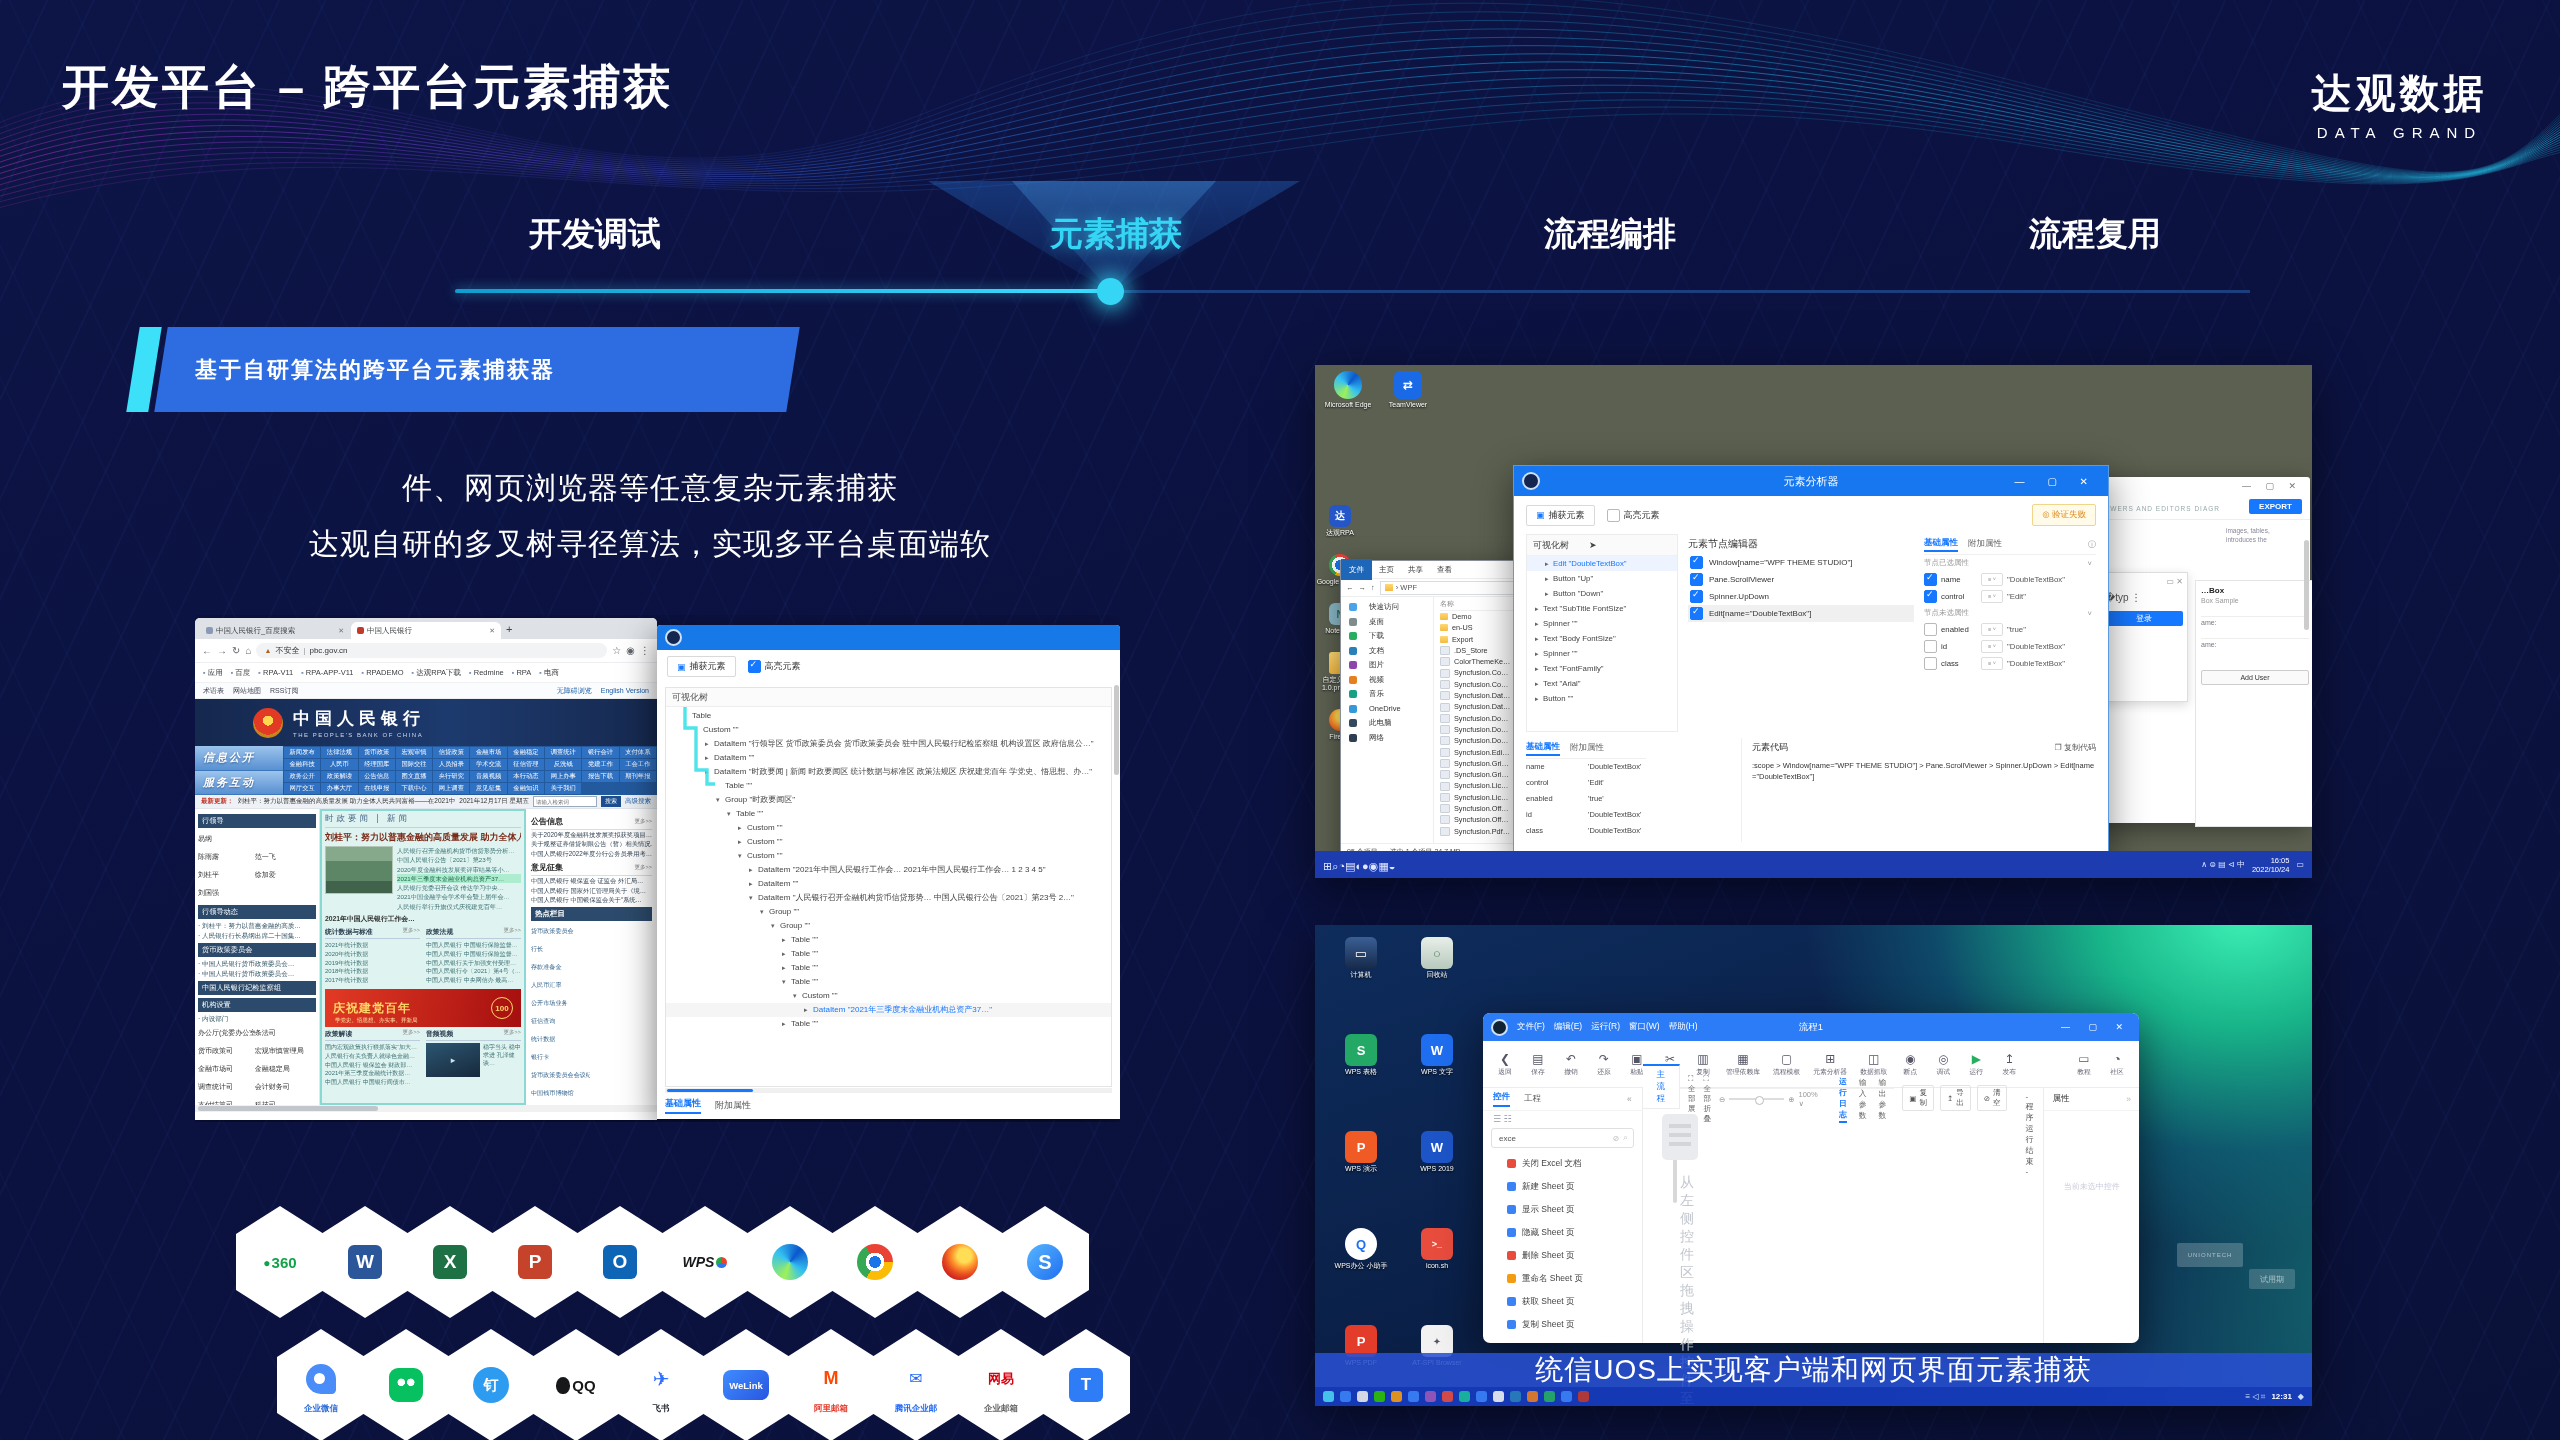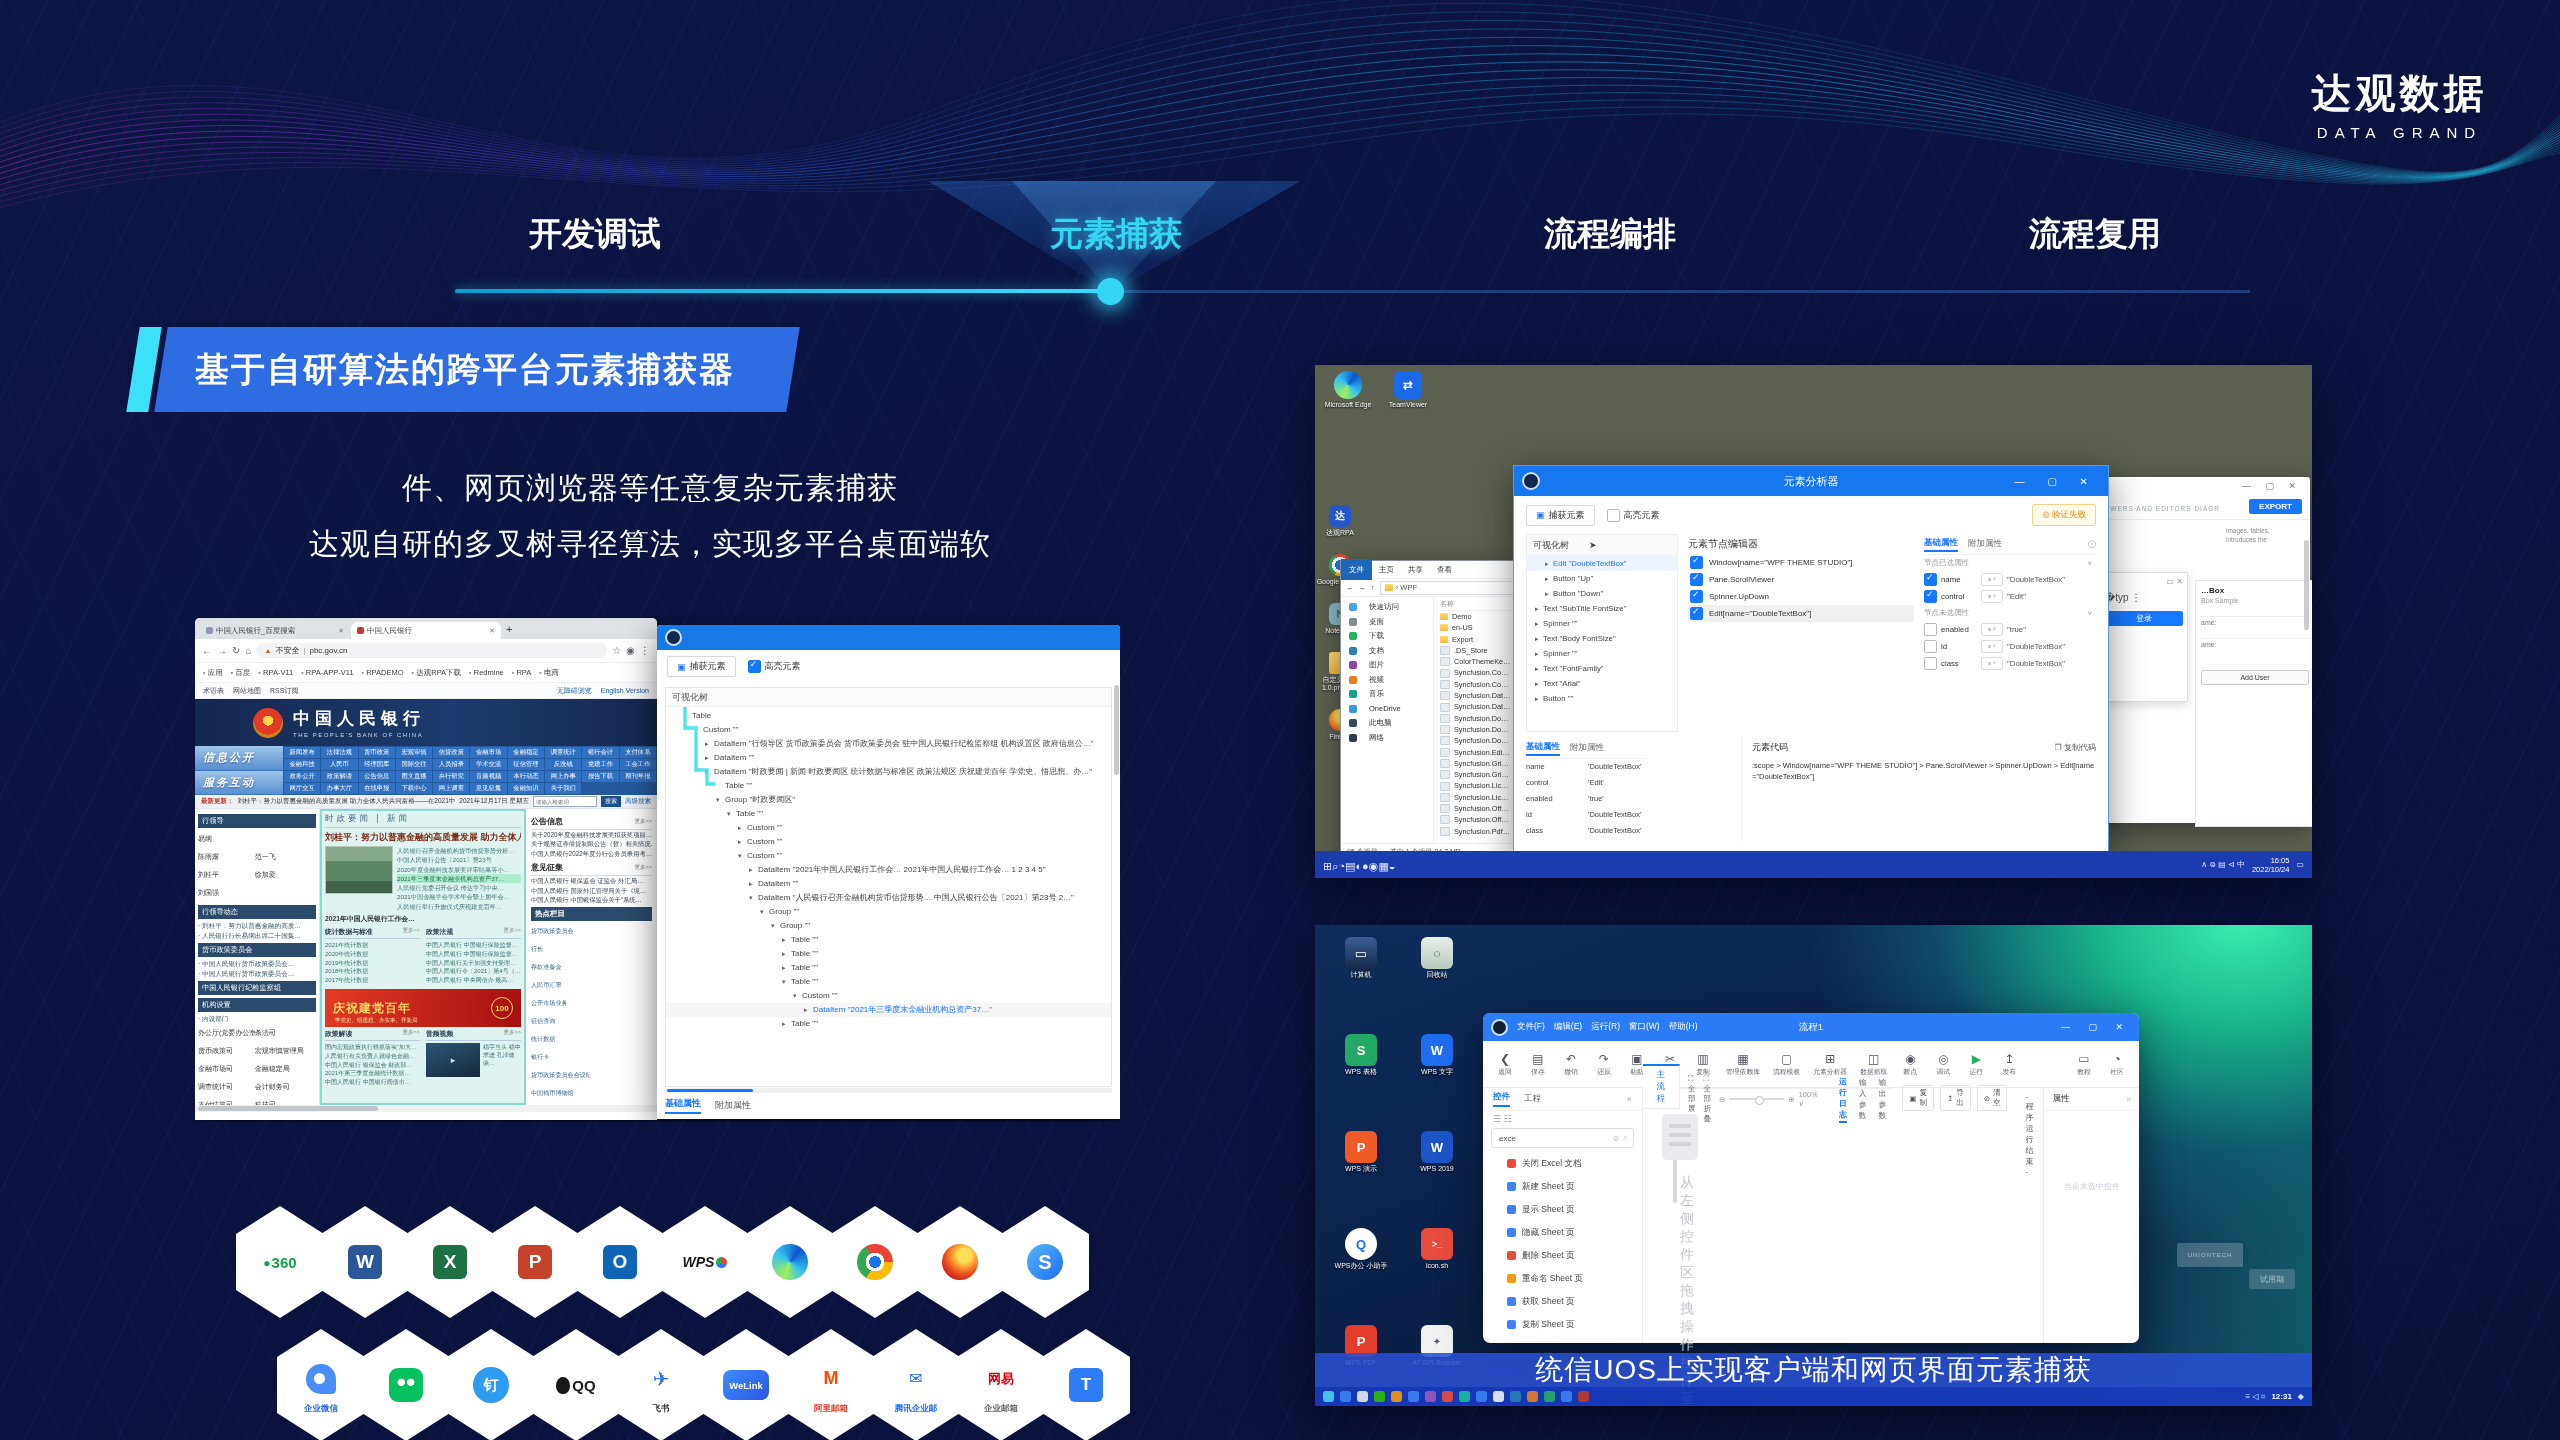--- a/index.html
+++ b/index.html
@@ -20,21 +20,21 @@
   .tab.active{color:#35d6f5;text-shadow:0 0 14px rgba(53,214,245,.6)}
   .beam{position:absolute;left:928px;top:181px;width:372px;height:112px;clip-path:polygon(0 0,100% 0,49.5% 100%);background:linear-gradient(180deg,rgba(42,118,215,.35),rgba(30,95,190,.08))}
   .beam2{position:absolute;left:1012px;top:181px;width:204px;height:112px;clip-path:polygon(0 0,100% 0,49% 100%);background:linear-gradient(180deg,rgba(80,170,245,.30),rgba(50,140,230,.10))}
   .tl-dim{position:absolute;left:455px;top:290px;width:1795px;height:3px;background:#1c3e7c}
   .tl-bright{position:absolute;left:455px;top:289px;width:650px;height:4px;border-radius:2px;background:linear-gradient(90deg,#0f9cd0,#3fdcff);box-shadow:0 0 12px rgba(63,220,255,.55)}
   .tl-dot{position:absolute;left:1097px;top:278px;width:27px;height:27px;border-radius:50%;background:#35d6f5;box-shadow:0 0 20px 5px rgba(53,214,245,.75)}
   
   .badge{position:absolute;left:133px;top:327px;width:660px;height:85px}
   .badge .bg{position:absolute;left:28px;right:0;top:0;bottom:0;background:#2e6ce2;transform:skewX(-9deg)}
   .badge .acc{position:absolute;left:0;top:0;width:22px;height:100%;background:#3ce0f8;transform:skewX(-9deg)}
-  .badge .tx{position:absolute;left:62px;top:0;line-height:85px;color:#fff;font-size:34px;font-weight:800;letter-spacing:2px}
+  .badge .tx{position:absolute;left:62px;top:0;line-height:85px;color:#fff;font-size:22px;font-weight:800;letter-spacing:2px}
   .desc{position:absolute;left:210px;top:460px;width:880px;text-align:center;color:#fff;font-size:30px;line-height:56px;letter-spacing:1px}
   
   .shot{position:absolute;box-shadow:0 12px 45px rgba(0,0,0,.5);overflow:hidden}
   .cb{display:inline-block;width:11px;height:11px;border:1px solid #b9b9b9;border-radius:2px;background:#fff;position:relative;flex:none}
   .cb.on{background:#1677ff;border-color:#1677ff}
   .cb.on::after{content:"✓";position:absolute;left:1px;top:-2px;color:#fff;font-size:9px}
   
   .shot-left{left:195px;top:615px;width:925px;height:507px;background:transparent;box-shadow:none}
   .chrome-win{position:absolute;left:0;top:3px;width:462px;height:502px;background:#fff;border-radius:5px 5px 0 0;box-shadow:0 10px 35px rgba(0,0,0,.5)}
   .c-tabs{height:21px;background:#dee1e6;border-radius:5px 5px 0 0;display:flex;align-items:flex-end;padding-left:5px;gap:1px}
@@ -339,20 +339,21 @@
       <path d="M-60,195 C 300,50 540,229 920,160 S 1520,18 2030,121 S 2470,168 2620,109" stroke="url(#wg)" fill="none" stroke-width="1" opacity="0.46"></path>
       <path d="M-60,200 C 300,60 540,225 920,165 S 1520,25 2030,125 S 2470,165 2620,115" stroke="url(#wg)" fill="none" stroke-width="1" opacity="0.41"></path>
       <path d="M-60,205 C 300,70 540,221 920,170 S 1520,32 2030,129 S 2470,162 2620,121" stroke="url(#wg)" fill="none" stroke-width="1" opacity="0.36"></path>
       <path d="M-60,210 C 300,80 540,217 920,175 S 1520,39 2030,133 S 2470,159 2620,127" stroke="url(#wg)" fill="none" stroke-width="1" opacity="0.32"></path>
       <path d="M-60,215 C 300,90 540,213 920,180 S 1520,46 2030,137 S 2470,156 2620,133" stroke="url(#wg)" fill="none" stroke-width="1" opacity="0.28"></path>
       <path d="M-60,220 C 300,100 540,209 920,185 S 1520,53 2030,141 S 2470,153 2620,139" stroke="url(#wg)" fill="none" stroke-width="1" opacity="0.23"></path>
       <path d="M-60,225 C 300,110 540,205 920,190 S 1520,60 2030,145 S 2470,150 2620,145" stroke="url(#wg)" fill="none" stroke-width="1" opacity="0.18"></path>
     </svg>
   <div class="rays"></div>
 
+  <h1 class="title">开发平台 – 跨平台元素捕获</h1>
   <div class="logo">
     <div class="cn">达观数据</div>
     <div class="en">DATA GRAND</div>
   </div>
 
   <div class="beam"></div>
   <div class="beam2"></div>
   <div class="tabbar">
 
   <span class="tab">开发调试</span>

